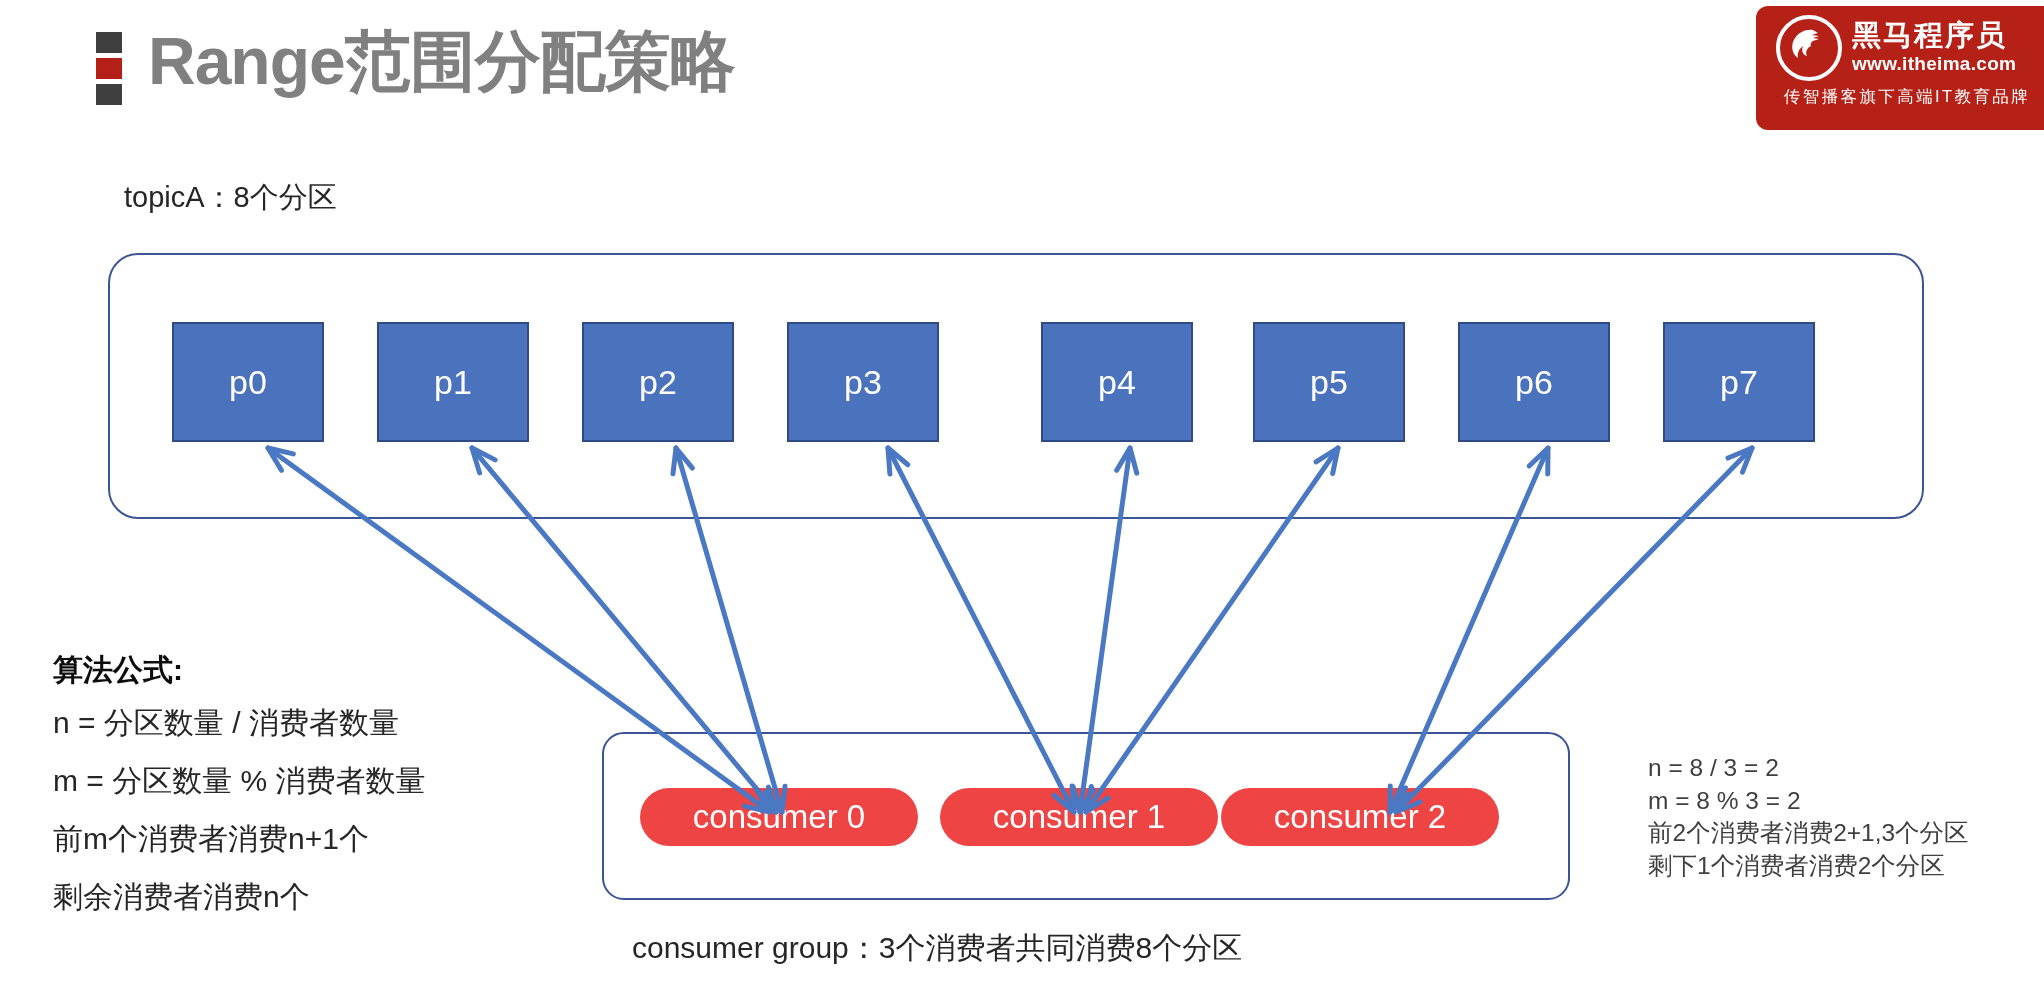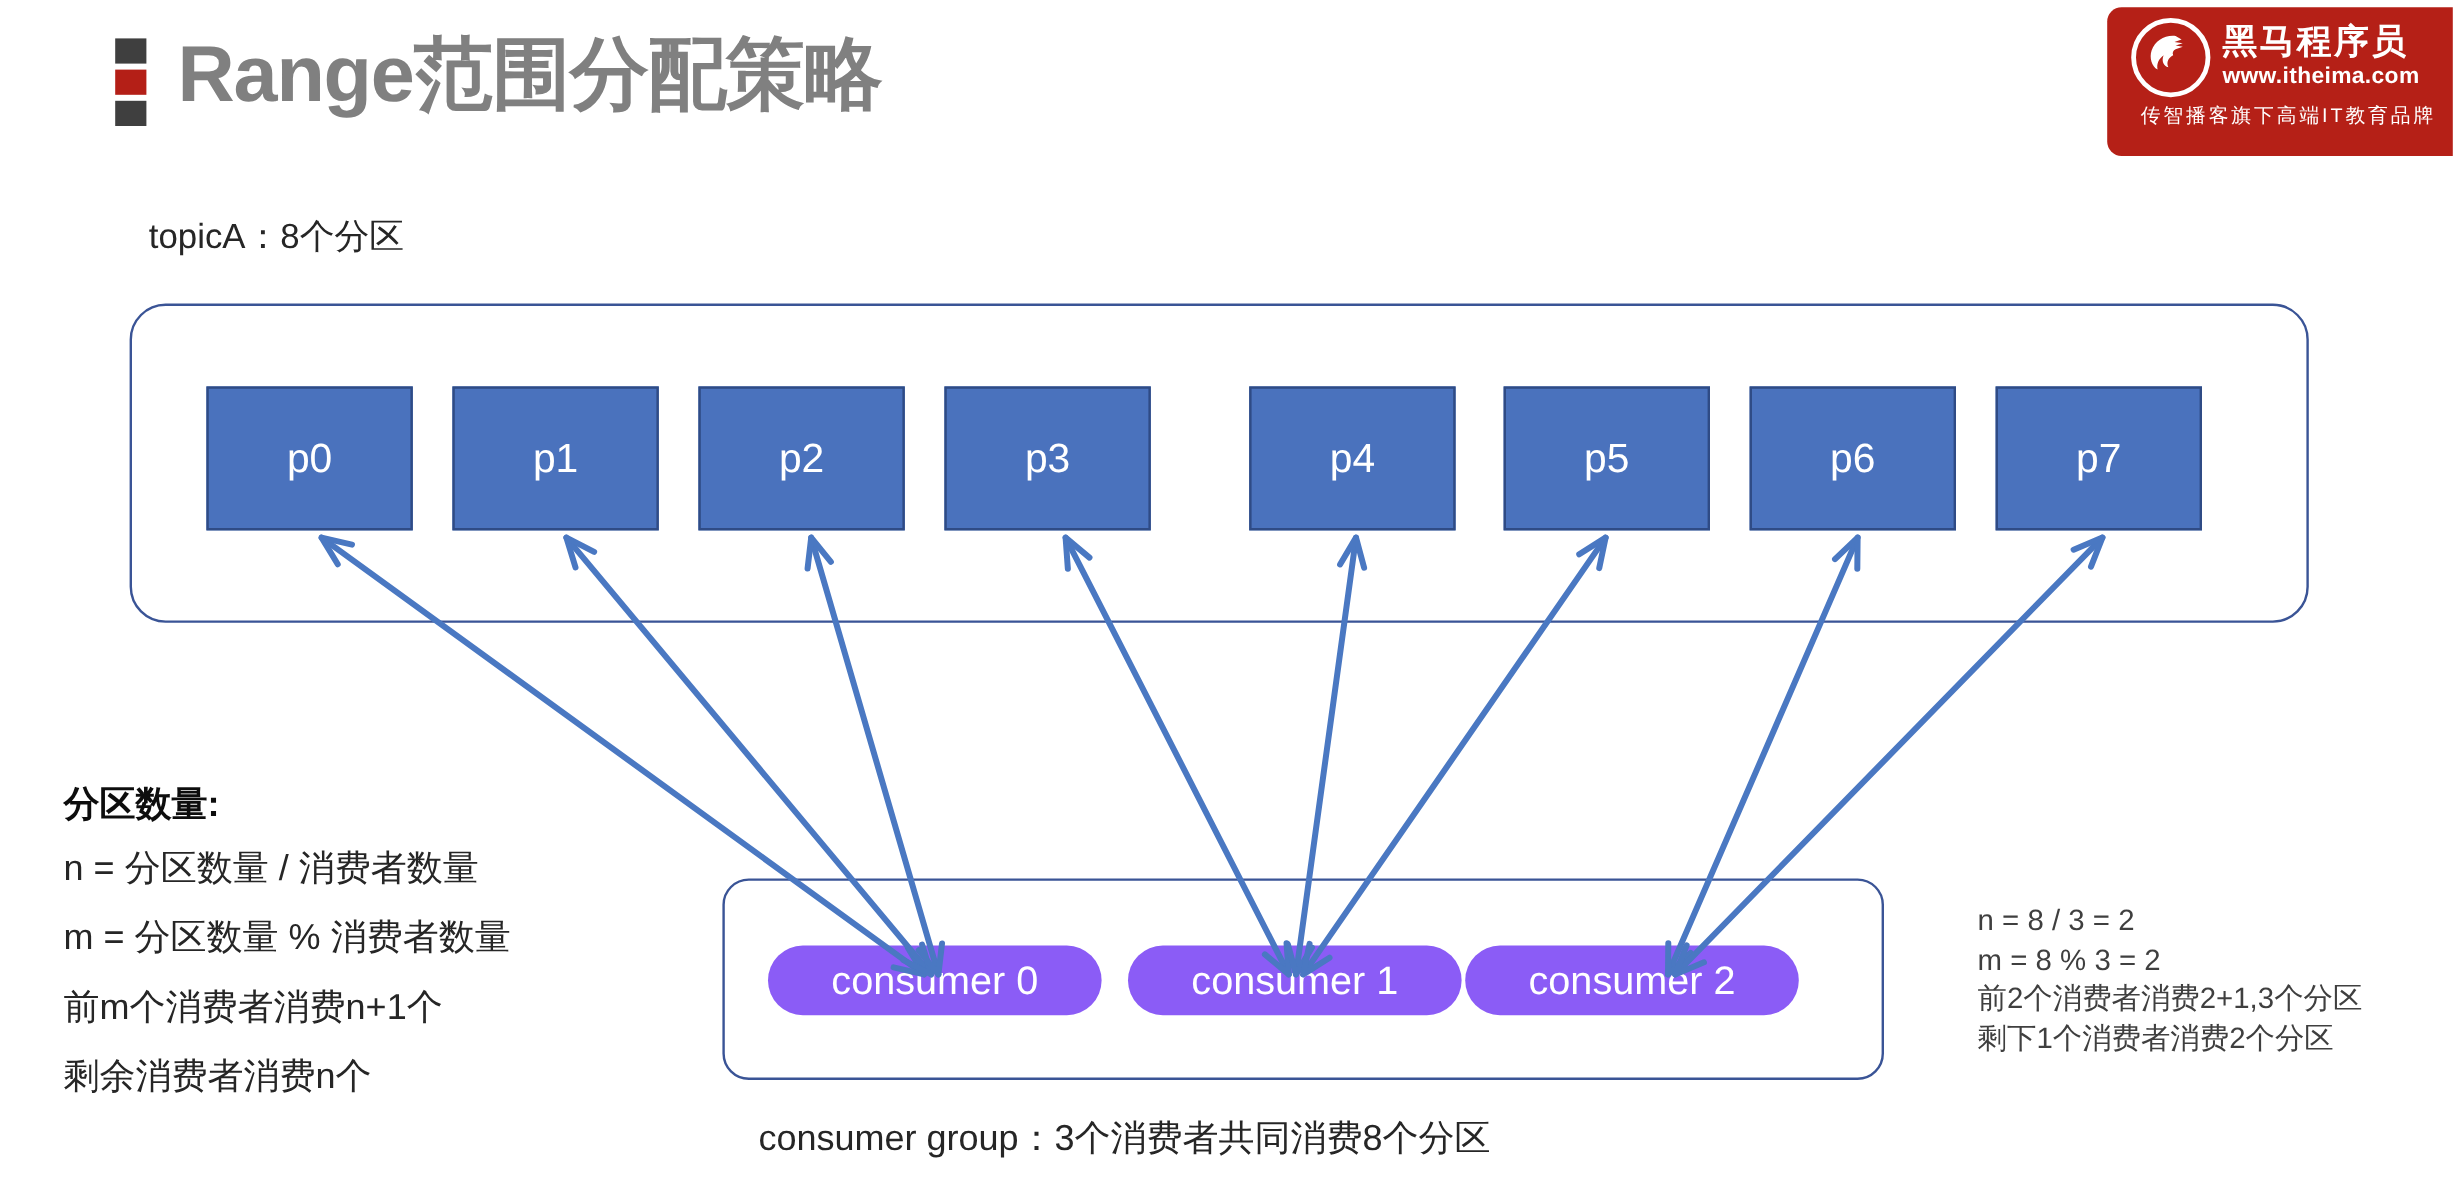--- a/index.html
+++ b/index.html
@@ -114,21 +114,21 @@
     height: 266px;
     border: 2px solid #3a5496;
     border-radius: 30px;
     box-sizing: border-box;
   }
 
   
   .partition {
     position: absolute;
     top: 322px;
-    width: 172px;
+    width: 152px;
     height: 120px;
     background: #4a72bd;
     border: 2px solid #2f4b85;
     box-sizing: border-box;
     color: #ffffff;
     font-size: 34px;
     display: flex;
     align-items: center;
     justify-content: center;
   }
@@ -141,21 +141,21 @@
     width: 968px;
     height: 168px;
     border: 2px solid #3a5496;
     border-radius: 22px;
     box-sizing: border-box;
   }
   .consumer {
     position: absolute;
     top: 788px;
     height: 58px;
-    background: #8b5cf6;
+    background: #ef4444;
     border-radius: 29px;
     color: #ffffff;
     font-size: 33px;
     display: flex;
     align-items: center;
     justify-content: center;
     padding: 0 26px;
     box-sizing: border-box;
     white-space: nowrap;
   }
@@ -257,21 +257,21 @@
 
   <div class="group-box"></div>
   <div id="consumers">
       <div class="consumer" style="left: 640px; width: 278px;">consumer 0</div>
       <div class="consumer" style="left: 940px; width: 278px;">consumer 1</div>
       <div class="consumer" style="left: 1221px; width: 278px;">consumer 2</div>
     </div>
   <div class="group-caption">consumer group：3个消费者共同消费8个分区</div>
 
   <div class="formula">
-    <div class="formula-heading">分区数量:</div>
+    <div class="formula-heading">算法公式:</div>
     <div id="formula-lines">
         <div class="formula-line">n = 分区数量 / 消费者数量</div>
         <div class="formula-line">m = 分区数量 % 消费者数量</div>
         <div class="formula-line">前m个消费者消费n+1个</div>
         <div class="formula-line">剩余消费者消费n个</div>
       </div>
   </div>
 
   <div class="annotation">
     <div id="annotation-lines">

